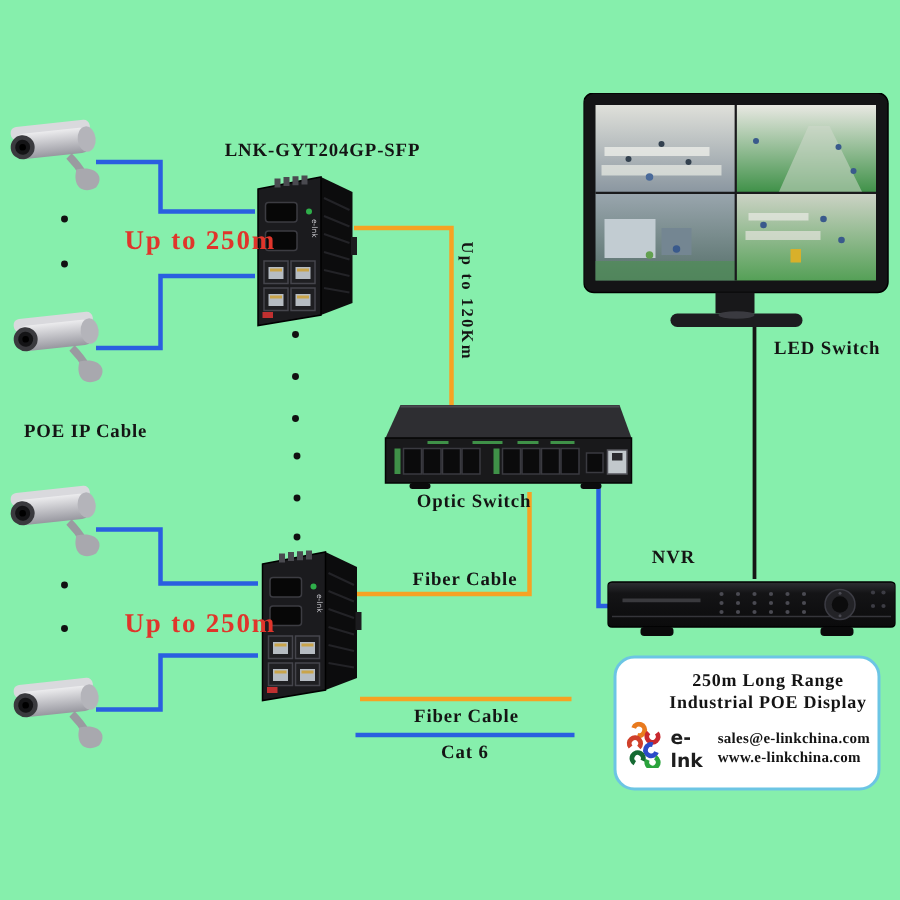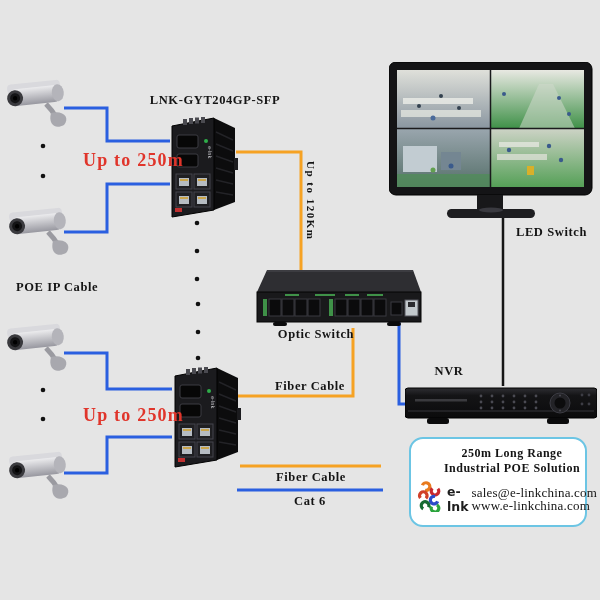--- a/index.html
+++ b/index.html
@@ -1,32 +1,32 @@
 <!DOCTYPE html>
 <html><head>
 <meta charset="utf-8">
 <style>
   html,body{margin:0;padding:0;background:#fff;}
-  #canvas{position:relative;width:600px;height:600px;background:#e5e5e5;overflow:hidden;
+  #canvas{position:relative;width:600px;height:600px;background:#86efac;overflow:hidden;
           font-family:"Liberation Serif",serif;}
   .dev{position:absolute;}
   .lbl{position:absolute;font-family:"Liberation Serif",serif;font-weight:bold;
        color:#141414;font-size:12.5px;letter-spacing:.6px;white-space:nowrap;}
   .lbl.center{text-align:center;}
   .lbl-red{color:#E0352B;font-size:18px;letter-spacing:1.2px;}
   .lbl-vert{writing-mode:vertical-rl;font-size:11px;letter-spacing:1.5px;}
   #overlay{position:absolute;left:0;top:0;}
   
   #info-box{position:absolute;left:409px;top:437px;width:178px;height:90px;
             border:2.5px solid #6CC5E4;border-radius:14px;background:#fff;box-sizing:border-box;}
   #info-title{margin-top:7px;text-align:center;font-weight:bold;font-size:12px;
               letter-spacing:.5px;line-height:14.5px;color:#141414;margin-left:28px;}
   #info-row{display:flex;align-items:center;gap:3px;padding:6px 5px 0 6px;}
   #brand-text{font-family:"DejaVu Sans",sans-serif;font-weight:bold;font-size:12.5px;color:#1d1d1d;}
-  #contact{font-size:13px;font-weight:normal;line-height:13px;letter-spacing:.2px;color:#141414;white-space:nowrap;}
+  #contact{font-size:10px;font-weight:bold;line-height:13px;letter-spacing:.2px;color:#141414;white-space:nowrap;}
 </style>
 </head>
 <body>
 
 <div id="canvas">
 
   <svg width="0" height="0" style="position:absolute" aria-hidden="true">
     <defs>
       <linearGradient id="gCamBody" x1="0" y1="0" x2="0" y2="1">
         <stop offset="0" stop-color="#ececee"></stop>
@@ -343,21 +343,21 @@
   <div class="lbl center" style="left:260px;top:379px;width:100px">Fiber Cable</div>
   <div class="lbl" style="left:516px;top:225px">LED Switch</div>
   <div class="lbl center" style="left:426px;top:364px;width:46px">NVR</div>
   <div class="lbl lbl-red center" style="left:83px;top:405px;width:100px">Up to 250m</div>
   <div class="lbl center" style="left:240px;top:470px;width:142px">Fiber Cable</div>
   <div class="lbl center" style="left:237px;top:494px;width:146px">Cat 6</div>
 
   <div id="info-box">
     <div id="info-title">
       <div>250m Long Range</div>
-      <div>Industrial POE Solution</div>
+      <div>Industrial POE Display</div>
     </div>
     <div id="info-row">
       <span>
         <svg viewBox="0 0 30 34" width="27" height="31">
           <g fill="none" stroke-width="3.6" stroke-dasharray="19 8">
             <circle cx="10" cy="6" r="4.2" stroke="#E87A1E" transform="rotate(200 10 6)"></circle>
             <circle cx="20" cy="11" r="4.2" stroke="#C8282E" transform="rotate(320 20 11)"></circle>
             <circle cx="7" cy="16" r="4.2" stroke="#D0402A" transform="rotate(140 7 16)"></circle>
             <circle cx="19" cy="21" r="4.2" stroke="#2B4BC8" transform="rotate(20 19 21)"></circle>
             <circle cx="9" cy="27" r="4.2" stroke="#156A32" transform="rotate(120 9 27)"></circle>

